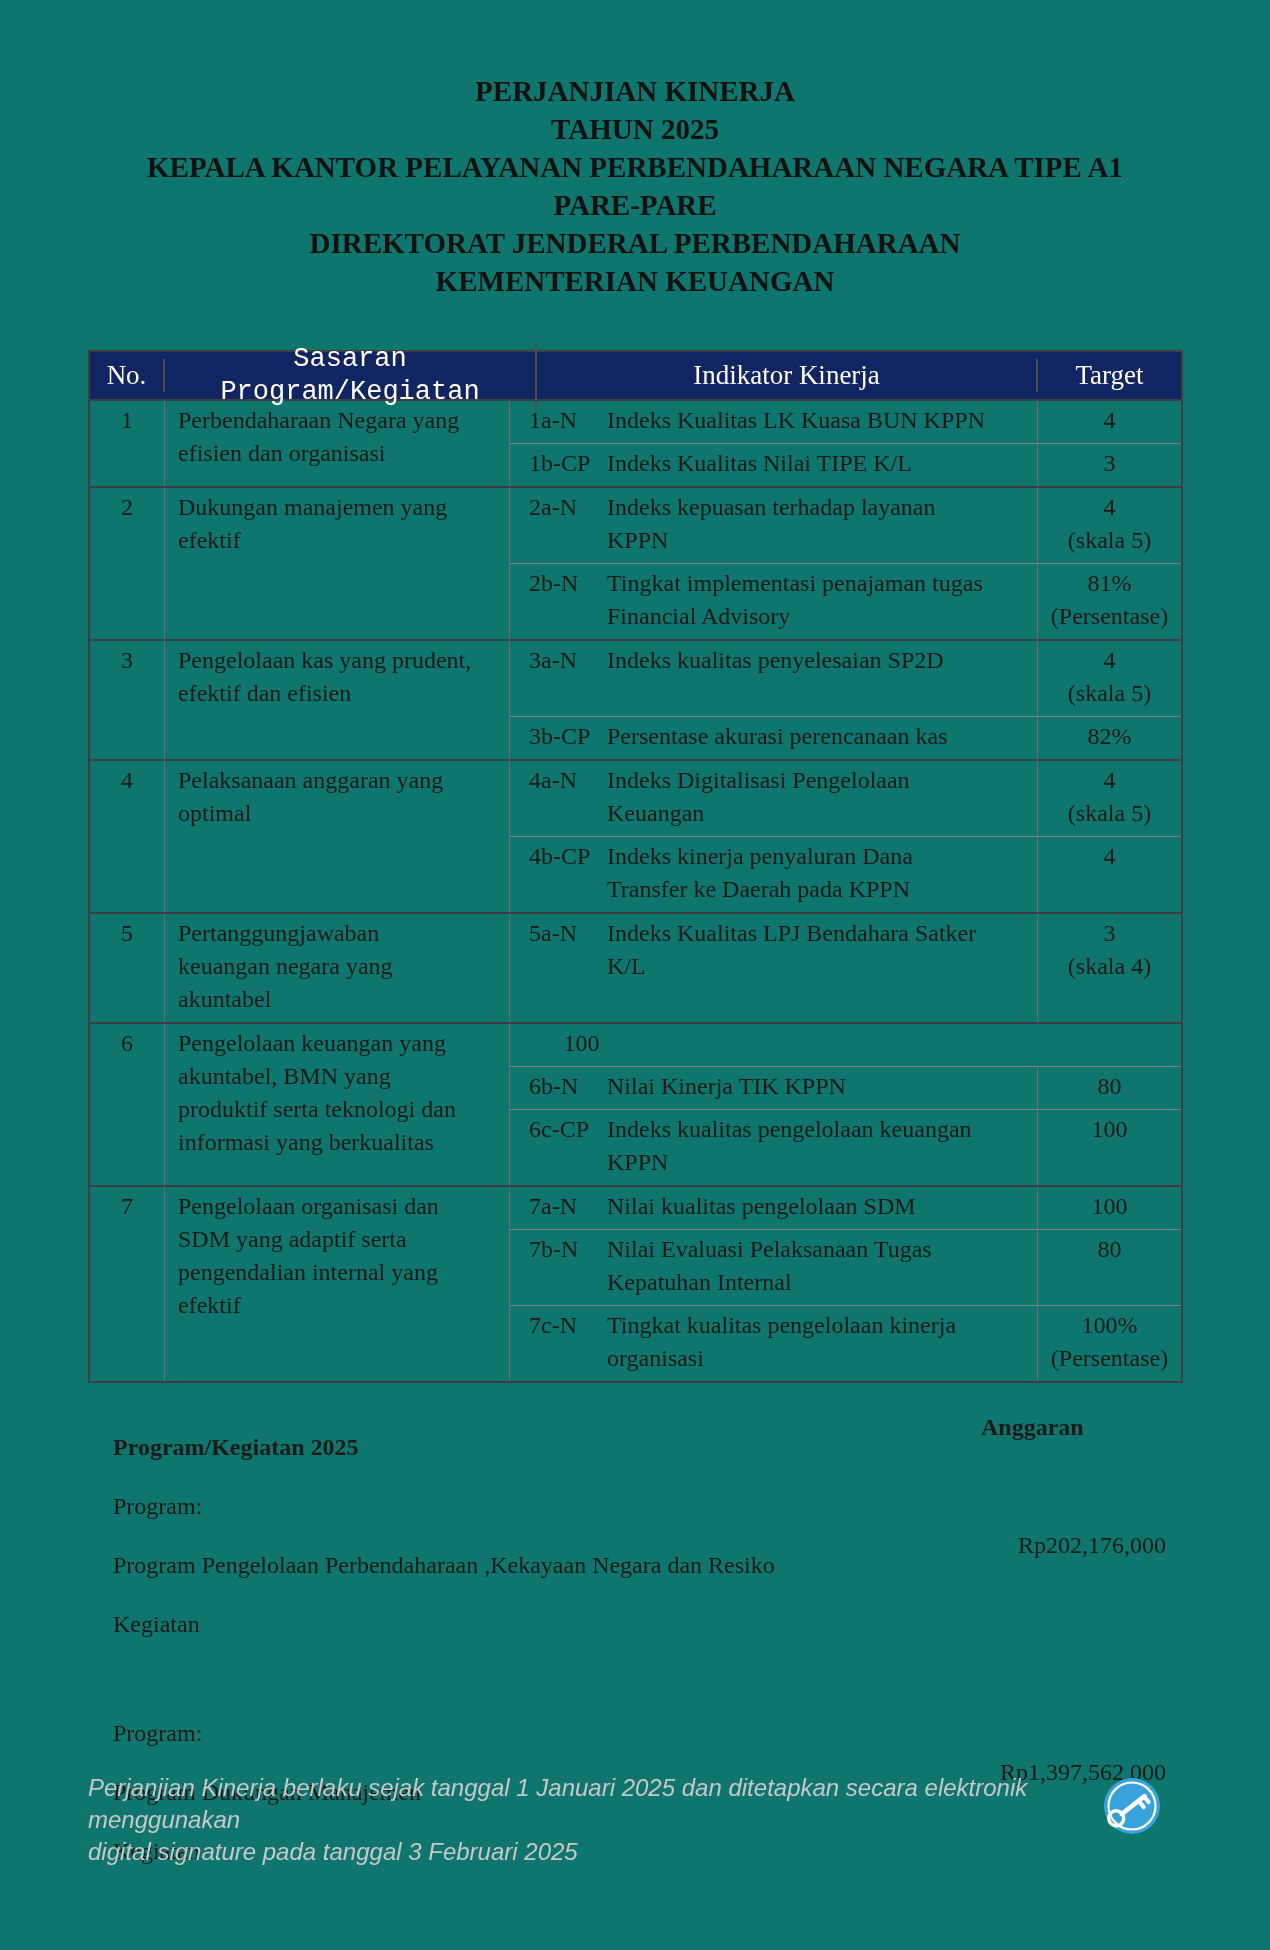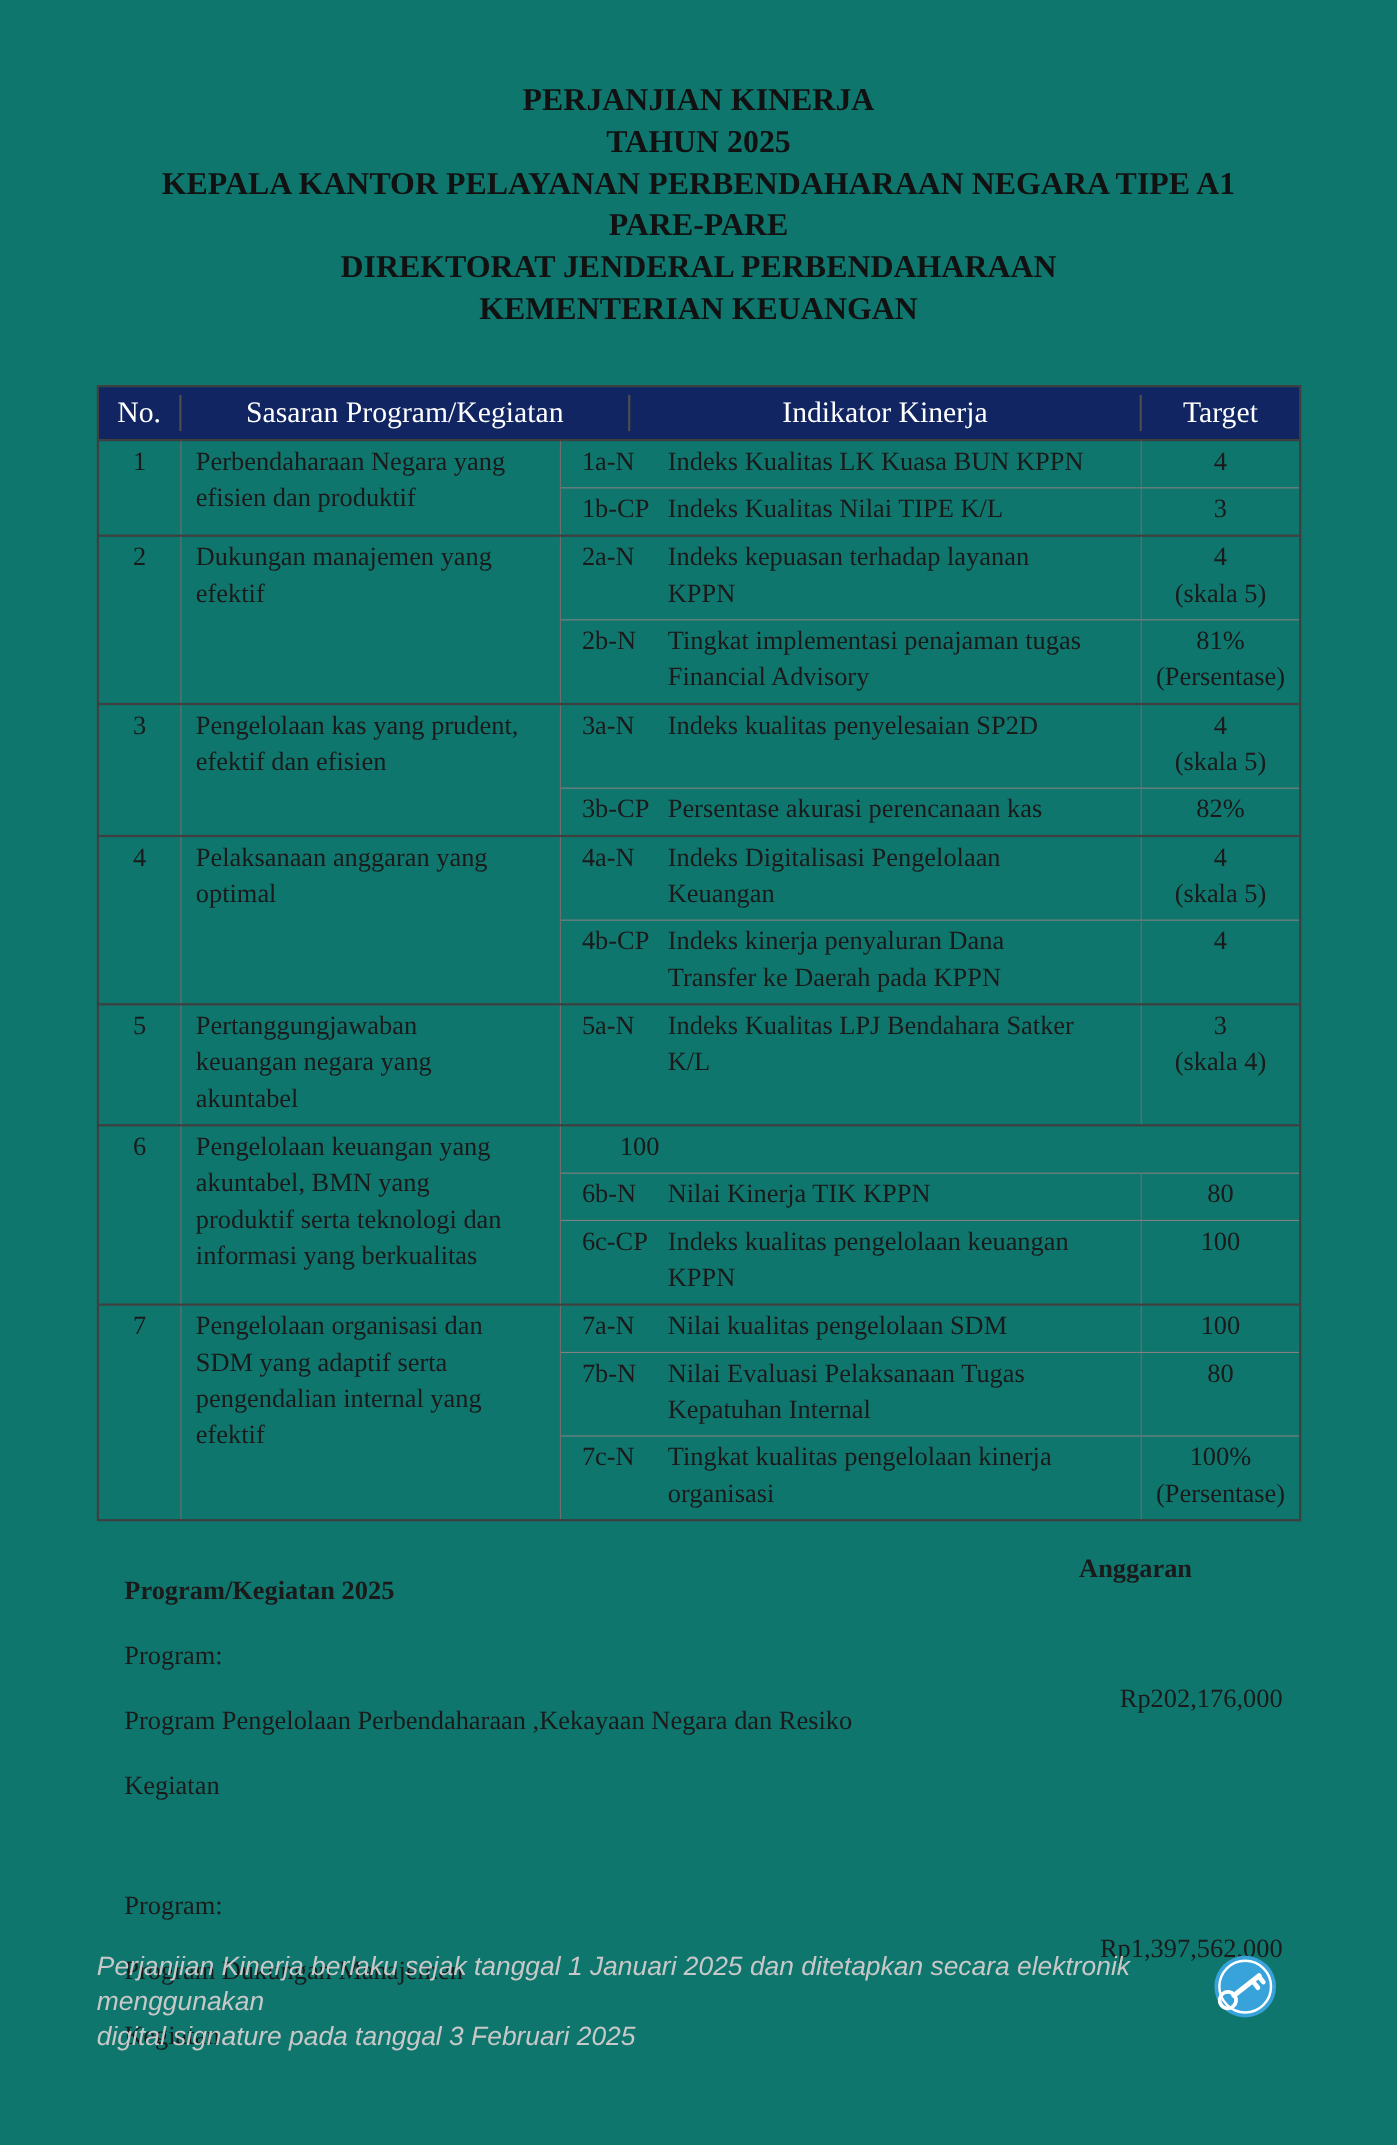--- a/index.html
+++ b/index.html
@@ -33,21 +33,21 @@
     height:47px;
     align-items:center;
     border-bottom:2px solid #3f3f3f;
   }
   .thead .h{
     text-align:center;
     box-sizing:border-box;
     font-size:27px;
   }
   .h-no{width:75px;border-right:2px solid #4d4d4d;}
-  .h-sas{width:408px;border-right:2px solid #4d4d4d;}
+  .h-sas{width:372px;border-right:2px solid #4d4d4d;font-family:Liberation Mono, monospace;}
   .h-ind{flex:1;border-right:2px solid #4d4d4d;}
   .h-tgt{width:143px;}
   .trow{display:flex;}
   .trow + .trow{border-top:2px solid #3f3f3f;}
   .c-no{
     width:75px;flex-shrink:0;
     border-right:1.5px solid #6e6e6e;
     box-sizing:border-box;
     text-align:center;
     padding:3px 0;
@@ -119,21 +119,21 @@
     <div class="thead">
       <div class="h h-no">No.</div>
       <div class="h h-sas">Sasaran Program/Kegiatan</div>
       <div class="h h-ind">Indikator Kinerja</div>
       <div class="h h-tgt">Target</div>
     </div>
 
     <div class="trow">
       <div class="c-no">1</div>
       <div class="c-sas">Perbendaharaan Negara yang
-efisien dan produktif</div>
+efisien dan organisasi</div>
       <div class="c-grp">
         <div class="sub">
           <div class="c-ind">
             <span class="code">1a-N</span>
             <span class="desc">Indeks Kualitas LK Kuasa BUN KPPN</span>
           </div>
           <div class="c-tgt">
             <div>4</div>
           </div>
         </div>

